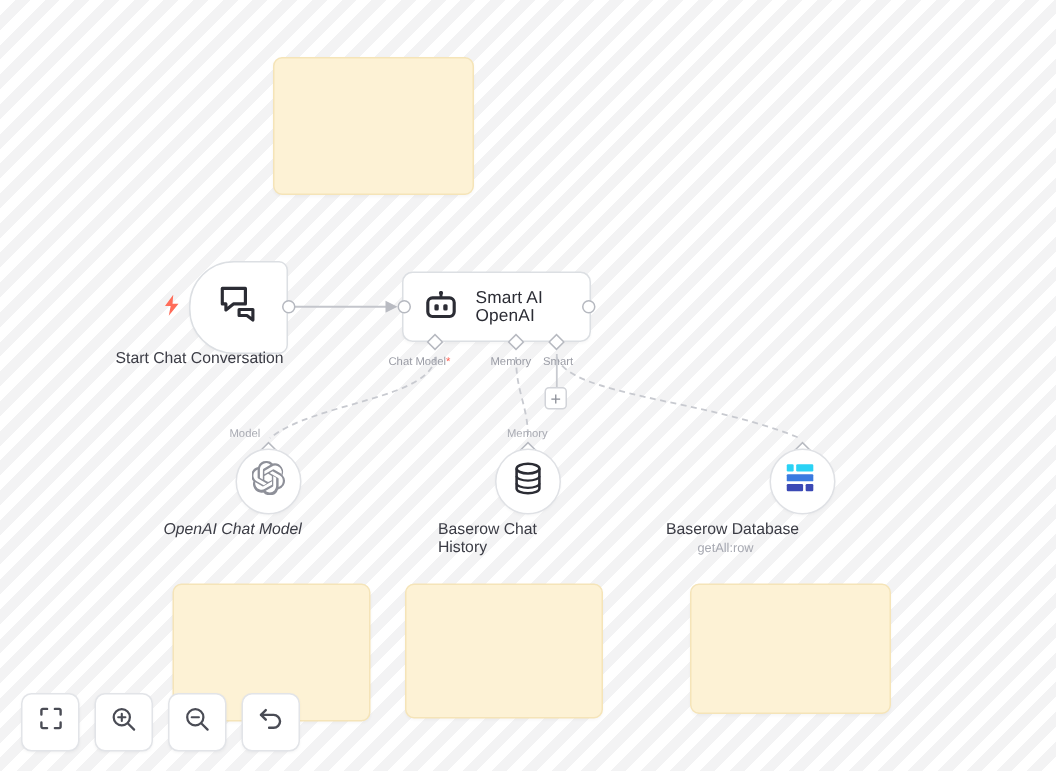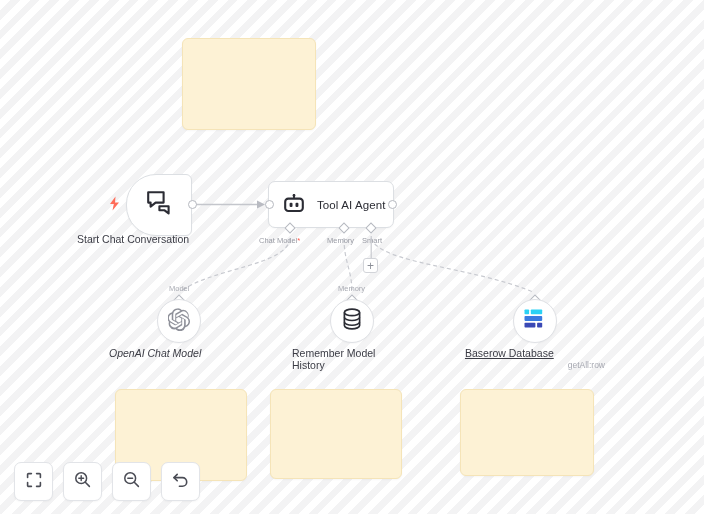--- a/index.html
+++ b/index.html
@@ -92,21 +92,21 @@
   .caption {
     position: absolute;
     text-align: left;
     font-size: 10.5px;
     color: #3b3c45;
     line-height: 12px;
     white-space: pre-line;
   }
   .subcaption {
     position: absolute;
-    text-align: right;
+    text-align: left;
     font-size: 8.5px;
     color: #a6a8b1;
     line-height: 11px;
   }
 
   
   .sub-node {
     position: absolute;
     width: 44px;
     height: 44px;
@@ -231,42 +231,42 @@
   <div class="agent-node" style="left:268px; top:181px; width:126px; height:47px;">
     <span class="agent-icon">
       <svg width="22" height="21" viewBox="0 0 22 21" fill="none">
         <path d="M11 1 V4" stroke="#2b2c34" stroke-width="1.9" stroke-linecap="round"></path>
         <circle cx="11" cy="1.4" r="1.4" fill="#2b2c34"></circle>
         <rect x="2.2" y="4.6" width="17.6" height="12.4" rx="3.1" stroke="#2b2c34" stroke-width="2.1" fill="none"></rect>
         <rect x="6.6" y="8.8" width="2.9" height="4.2" rx="1" fill="#2b2c34"></rect>
         <rect x="12.5" y="8.8" width="2.9" height="4.2" rx="1" fill="#2b2c34"></rect>
       </svg>
     </span>
-    <span class="agent-title">Tool AI Agent</span>
+    <span class="agent-title">Smart AI OpenAI</span>
   </div>
   <div class="port-circle" style="left:265px; top:200px;"></div>
   <div class="port-circle" style="left:388px; top:200px;"></div>
 
   <div class="port-diamond" style="left:286px; top:224px;"></div>
   <div class="port-label" style="left:259px; top:236px;">
     <span>Chat Model</span><span class="req-star">*</span>
   </div>
 
   <div class="port-diamond" style="left:340px; top:224px;"></div>
   <div class="port-label" style="left:327px; top:236px;">Memory</div>
 
   <div class="port-diamond" style="left:367px; top:224px;"></div>
   <div class="port-label" style="left:362px; top:236px;">Smart</div>
 
   <svg style="position:absolute; left:370px; top:236px;" width="3" height="24">
     <line x1="1.2" y1="0" x2="1.2" y2="24" stroke="#c8cad0" stroke-width="1.2"></line>
   </svg>
   <div class="plus-btn" style="left:363px; top:258px;">+</div>
 
-  <div class="edge-label" style="left:169px; top:284px;">Model</div>
+  <div class="edge-label" style="left:153px; top:284px;">Model</div>
   <div class="port-diamond" style="left:175px; top:296px;"></div>
   <div class="sub-node" style="left:157px; top:299px;">
     <span>
       <svg width="23" height="23" viewBox="0 0 24 24" fill="none">
         <path d="M21.3 9.8a5.9 5.9 0 0 0-.5-4.9 6 6 0 0 0-6.4-2.9A5.9 5.9 0 0 0 9.9.4a6 6 0 0 0-5.7 4.1 5.9 5.9 0 0 0-4 2.9 6 6 0 0 0 .8 7 5.9 5.9 0 0 0 .5 4.9 6 6 0 0 0 6.4 2.9 5.9 5.9 0 0 0 4.5 2 6 6 0 0 0 5.7-4.1 5.9 5.9 0 0 0 4-2.9 6 6 0 0 0-.8-7Zm-8.9 12.4a4.5 4.5 0 0 1-2.9-1l.1-.1 4.8-2.8a.8.8 0 0 0 .4-.7v-6.8l2 1.2v5.6a4.5 4.5 0 0 1-4.4 4.6ZM2.8 18a4.4 4.4 0 0 1-.5-3l.1.1 4.8 2.8a.8.8 0 0 0 .8 0l5.9-3.4v2.3l-5 2.9a4.5 4.5 0 0 1-6.1-1.7ZM1.6 8.2a4.5 4.5 0 0 1 2.3-2v5.7a.8.8 0 0 0 .4.7l5.9 3.4-2 1.2-4.9-2.8a4.5 4.5 0 0 1-1.7-6.2Zm16.6 3.9-5.9-3.4 2-1.2 4.9 2.8a4.5 4.5 0 0 1-.7 8.1v-5.6a.8.8 0 0 0-.3-.7Zm2-3-.1-.1-4.8-2.8a.8.8 0 0 0-.8 0L8.6 9.6V7.3l5-2.9a4.5 4.5 0 0 1 6.6 5.7ZM7.5 13.2l-2-1.2V6.4a4.5 4.5 0 0 1 7.4-3.5l-.1.1L8 5.8a.8.8 0 0 0-.4.7Zm1.1-2.4L11.2 9.3l2.6 1.5v3L11.2 15l-2.6-1.5Z" fill="#8e9099"></path>
       </svg>
     </span>
   </div>
   <div class="caption" style="left:109px; top:347px; width:140px;font-style:italic;">OpenAI Chat Model</div>
 
@@ -275,36 +275,36 @@
   <div class="sub-node" style="left:330px; top:299px;">
     <span>
       <svg width="20" height="22" viewBox="0 0 20 22" fill="none">
         <ellipse cx="10" cy="4.4" rx="7.6" ry="3.2" stroke="#2b2c34" stroke-width="1.7" fill="none"></ellipse>
         <path d="M2.4 4.4 V17.6 C2.4 19.4 5.8 20.8 10 20.8 S17.6 19.4 17.6 17.6 V4.4" stroke="#2b2c34" stroke-width="1.7" fill="none"></path>
         <path d="M2.4 9.3 C2.4 11 5.8 12.4 10 12.4 S17.6 11 17.6 9.3" stroke="#2b2c34" stroke-width="1.5" fill="none"></path>
         <path d="M2.4 14.1 C2.4 15.8 5.8 17.2 10 17.2 S17.6 15.8 17.6 14.1" stroke="#2b2c34" stroke-width="1.5" fill="none"></path>
       </svg>
     </span>
   </div>
-  <div class="caption" style="left:292px; top:347px; width:120px;">Remember Model
+  <div class="caption" style="left:292px; top:347px; width:120px;">Baserow Chat
 History</div>
 
   <div class="port-diamond" style="left:531px; top:296px;"></div>
   <div class="sub-node" style="left:513px; top:299px;">
     <span>
       <svg width="23" height="20" viewBox="0 0 23 20" fill="none">
         <rect x="0.5" y="0.5" width="4.6" height="4.8" rx="0.8" fill="#2ad2f5"></rect>
         <rect x="6.8" y="0.5" width="11.4" height="4.8" rx="0.8" fill="#2ad2f5"></rect>
         <rect x="0.5" y="7.1" width="17.7" height="4.8" rx="0.8" fill="#3a7ae0"></rect>
         <rect x="0.5" y="13.7" width="10.9" height="4.8" rx="0.8" fill="#3b49b5"></rect>
         <rect x="13.1" y="13.7" width="5.1" height="4.8" rx="0.8" fill="#3b49b5"></rect>
       </svg>
     </span>
   </div>
-  <div class="caption" style="left:465px; top:347px; width:140px;text-decoration:underline;">Baserow Database</div>
+  <div class="caption" style="left:444px; top:347px; width:140px;">Baserow Database</div>
   <div class="subcaption" style="left:465px; top:360px; width:140px;">getAll:row</div>
 
   <div id="toolbar">
     <div class="tool-btn">
       <span>
         <svg width="16" height="16" viewBox="0 0 16 16" fill="none">
           <path d="M1.6 5.4 V2.6 A1 1 0 0 1 2.6 1.6 H5.4" stroke="#4a4c55" stroke-width="1.6" stroke-linecap="round"></path>
           <path d="M10.6 1.6 H13.4 A1 1 0 0 1 14.4 2.6 V5.4" stroke="#4a4c55" stroke-width="1.6" stroke-linecap="round"></path>
           <path d="M14.4 10.6 V13.4 A1 1 0 0 1 13.4 14.4 H10.6" stroke="#4a4c55" stroke-width="1.6" stroke-linecap="round"></path>
           <path d="M5.4 14.4 H2.6 A1 1 0 0 1 1.6 13.4 V10.6" stroke="#4a4c55" stroke-width="1.6" stroke-linecap="round"></path>

